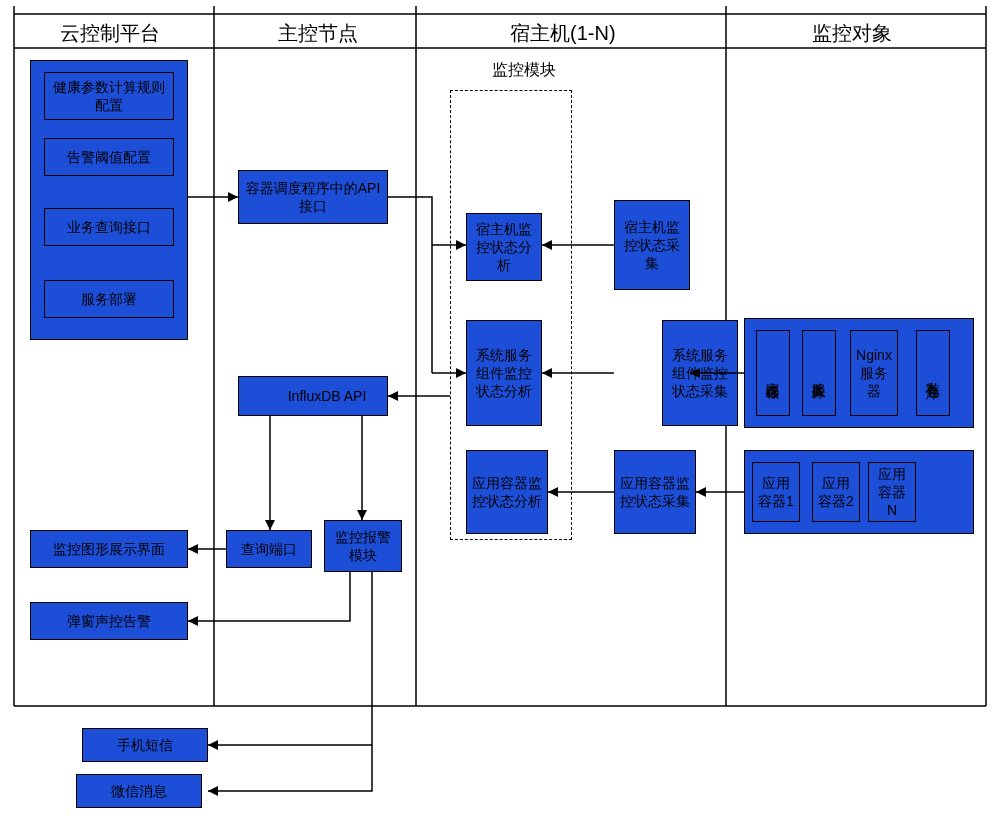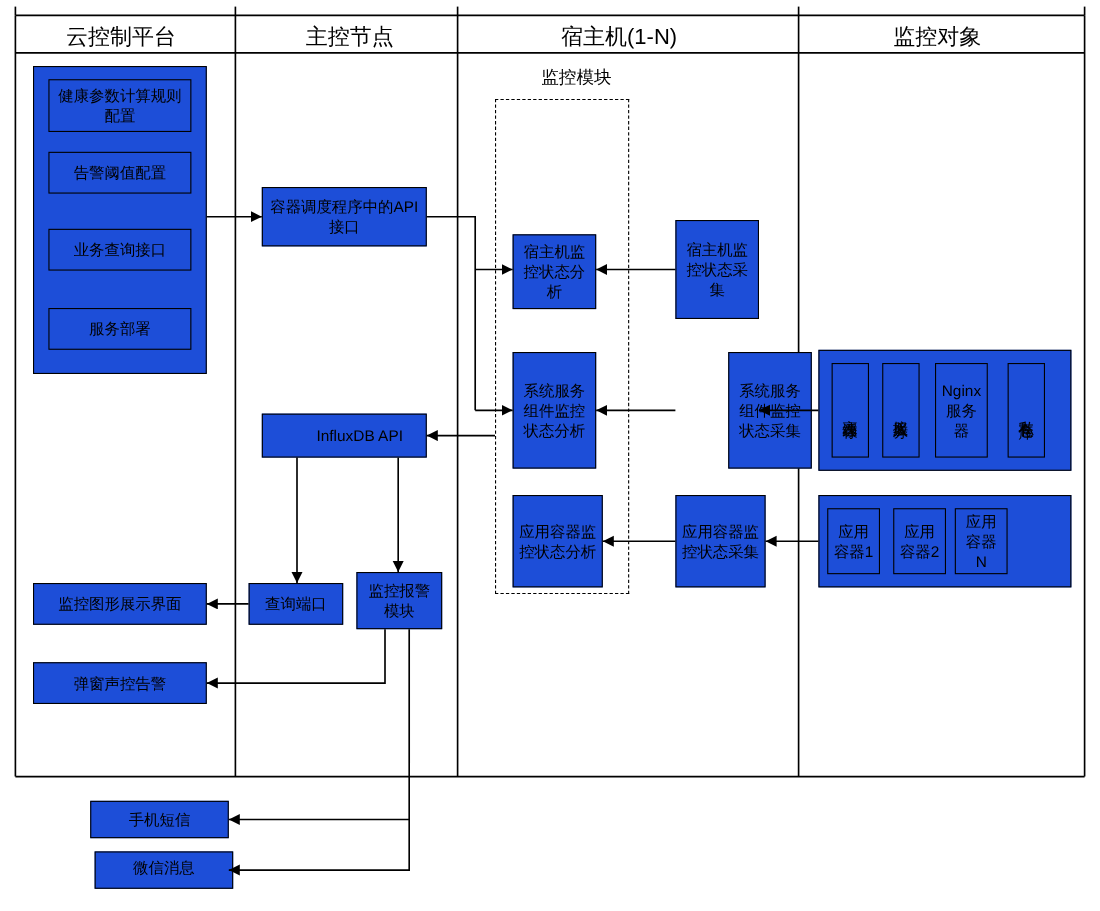--- a/index.html
+++ b/index.html
@@ -109,21 +109,21 @@
     <span class="vtext">私有仓库</span>
   </div>
 
 <div class="box" style="left:744px; top:450px; width:230px; height:84px;"></div>
 <div class="box" style="left:752px; top:462px; width:48px; height:60px;">应用容器1</div>
 <div class="box" style="left:812px; top:462px; width:48px; height:60px;">应用容器2</div>
 <div class="label" style="left:868px; top:480px; font-size:18px; letter-spacing:2px;">•••</div>
 <div class="box" style="left:868px; top:462px; width:48px; height:60px;">应用容器N</div>
 
 <div class="box" style="left:82px; top:728px; width:126px; height:34px;">手机短信</div>
-<div class="box" style="left:86px; top:774px; width:126px; height:34px;font-family:Liberation Serif, serif;">微信消息</div>
+<div class="box" style="left:76px; top:774px; width:126px; height:34px;">微信消息</div>
 
 <svg class="diagram">
   <defs>
     <marker id="arr" markerWidth="12" markerHeight="12" refX="10" refY="5" orient="auto" markerUnits="userSpaceOnUse">
       <path d="M0,0 L10,5 L0,10 Z" fill="#000"></path>
     </marker>
   </defs>
 
   <line x1="188" y1="197" x2="238" y2="197" stroke="#000" stroke-width="1.5" marker-end="url(#arr)"></line>
 

